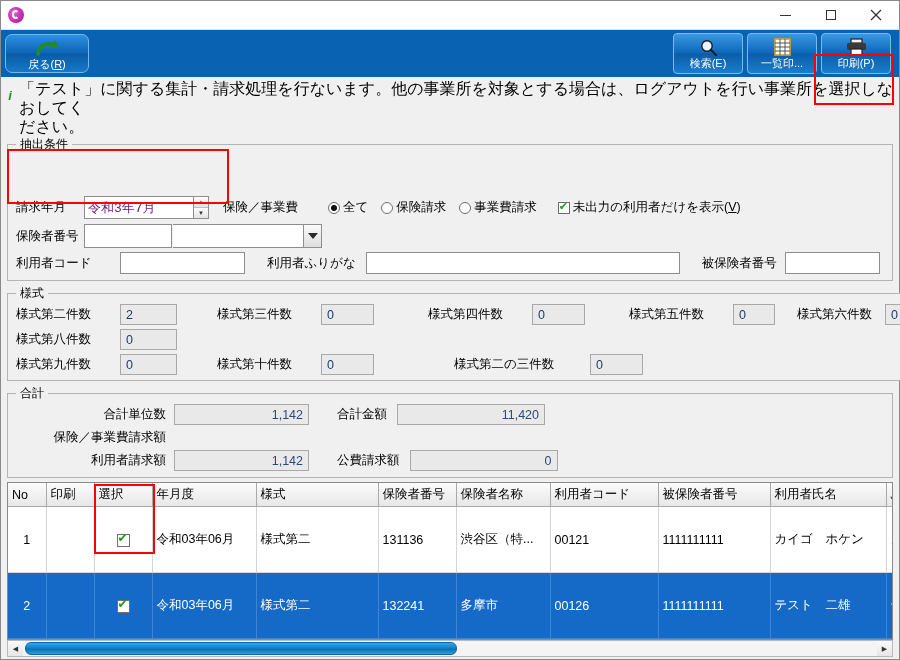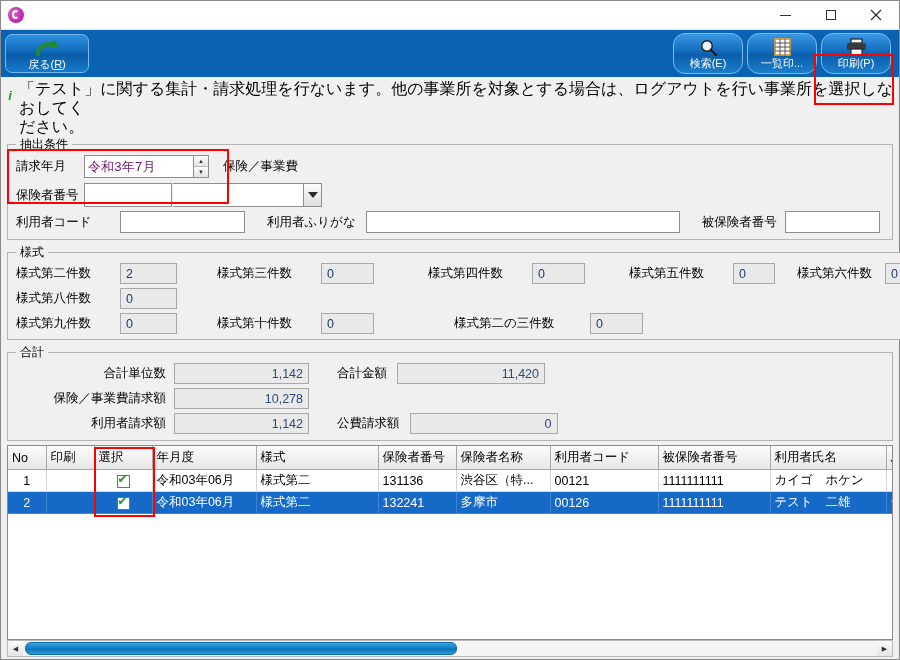--- a/index.html
+++ b/index.html
@@ -83,21 +83,21 @@
   }
   .u { text-decoration: underline; }
   .page-title {
     color: #ffffff; font-size: 25px; margin-left: 14px;
     letter-spacing: 1px; white-space: nowrap;
   }
   .tb-spacer { flex: 1 1 auto; }
   .tb-group { display: flex; align-items: center; margin-right: 8px; }
   .tb-btn {
     width: 70px; height: 41px; margin-left: 4px;
-    border-radius: 12px;
+    border-radius: 4px;
     background: linear-gradient(180deg,#3a98e4 0%, #0e68ba 48%, #0b5da8 52%, #1a7ecc 100%);
     border: 1px solid #79bcec;
     display: flex; flex-direction: column; align-items: center; justify-content: center;
     box-sizing: border-box;
     flex: 0 0 auto;
   }
   .tb-icon { height: 19px; display: flex; align-items: center; justify-content: center; }
   .tb-label { color: #ffffff; font-size: 11px; line-height: 13px; white-space: nowrap; }
   .print-highlight {
     position: absolute; right: 5px; top: 24px;
@@ -201,21 +201,21 @@
 
   .redbox {
     position: absolute; border: 2px solid #ff0000;
     box-sizing: border-box; pointer-events: none; z-index: 6;
   }
 
   
   .gridwrap {
     margin: 0 6px; flex: 1 1 auto;
     border: 1px solid #8a8a8a; background: #ffffff;
-    display: flex; flex-direction: column; overflow: hidden;
+    display: flex; overflow: hidden;
     position: relative;
   }
   table.grid {
     border-collapse: collapse; table-layout: fixed; width: 918px;
     font-size: 12.5px;
   }
   table.grid th {
     background: linear-gradient(180deg,#fbfbfb 0%,#e7e7e7 100%);
     border-right: 1px solid #a9a9a9;
     border-bottom: 1px solid #a9a9a9;
@@ -358,31 +358,49 @@
       <div class="info-text">「テスト」に関する集計・請求処理を行ないます。他の事業所を対象とする場合は、ログアウトを行い事業所を選択しなおしてく</div>
       <div class="info-text">ださい。</div>
     </div>
   </div>
 
   <div class="panel">
 
     <fieldset class="gb" style="padding-bottom:4px;">
       <legend>抽出条件</legend>
 
-      <div class="row" style="margin-bottom:5px;">
+      <div class="row" style="margin-bottom:5px;margin-top:41px;">
         <span class="lbl" style="width:68px;">請求年月</span>
         <span class="spinwrap">
           <input class="tf" style="width: 110px; height: 23px; font-size: 13px;" value="令和3年7月">
           <span class="spin-btns" style="height:23px;">
             <div>▲</div>
             <div>▼</div>
           </span>
         </span>
         <span class="lbl" style="margin-left:14px;">保険／事業費</span>
 
+        <span style="margin-left:30px;display:flex;align-items:center;">
+          <span class="radio">
+            <span class="radio-dot on"></span>
+            <span class="lbl">全て</span>
+          </span>
+          <span class="radio">
+            <span class="radio-dot"></span>
+            <span class="lbl">保険請求</span>
+          </span>
+          <span class="radio">
+            <span class="radio-dot"></span>
+            <span class="lbl">事業費請求</span>
+          </span>
+          <span class="check" style="margin-left:8px;">
+            <span class="check-box on"></span>
+            <span class="lbl">未出力の利用者だけを表示(<span class="u">V</span>)</span>
+          </span>
+        </span>
       </div>
 
       <div class="row">
         <span class="lbl" style="width:68px;">保険者番号</span>
         <span class="combo">
           <input class="tf" style="width: 88px; height: 24px; border-right: 1px solid rgb(142, 142, 142);" value="">
           <input class="tf" style="width: 130px; height: 24px; border-left: none; border-right: none; margin-left: 1px;" value="">
           <span class="combo-arrow" style="height:24px;">
             <span class="tri-down"></span>
           </span>
@@ -437,21 +455,20 @@
 
       <div class="row">
         <span class="lbl" style="width:150px;text-align:right;padding-right:8px;">合計単位数</span>
         <span class="ro num" style="width:135px;">1,142</span>
         <span class="lbl" style="margin-left:28px;">合計金額</span>
         <span class="ro num" style="width:148px;margin-left:10px;">11,420</span>
       </div>
 
       <div class="row">
         <span class="lbl" style="width:150px;text-align:right;padding-right:8px;">保険／事業費請求額</span>
-        <span class="ro num" style="width:135px;">10,278</span>
       </div>
 
       <div class="row" style="margin-bottom:0;">
         <span class="lbl" style="width:150px;text-align:right;padding-right:8px;">利用者請求額</span>
         <span class="ro num" style="width:135px;">1,142</span>
         <span class="lbl" style="margin-left:28px;">公費請求額</span>
         <span class="ro num" style="width:148px;margin-left:10px;">0</span>
       </div>
     </fieldset>
   </div>

